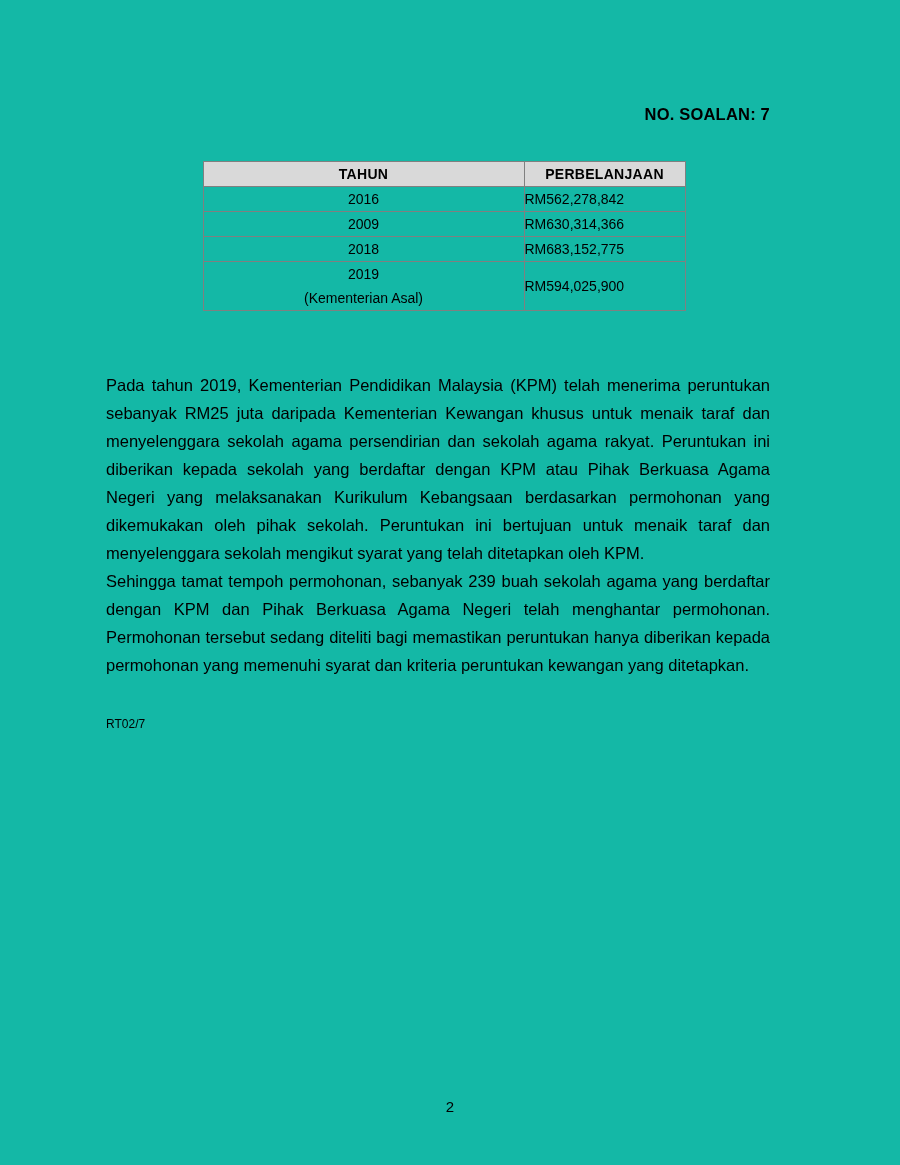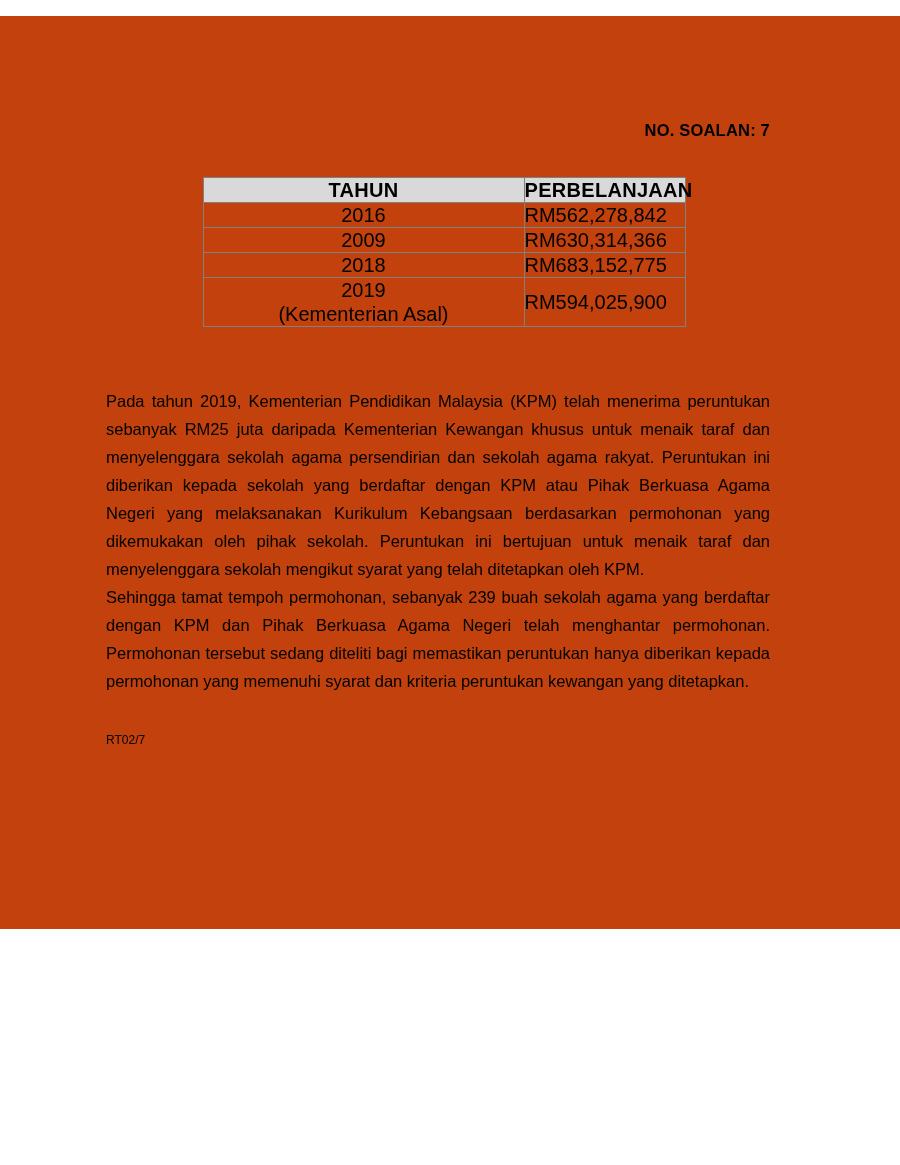--- a/index.html
+++ b/index.html
@@ -8,25 +8,24 @@
     padding: 0;
     background: #ffffff;
   }
   body {
     font-family: "Liberation Sans", sans-serif;
     color: #000000;
   }
   .page {
     position: relative;
     width: 900px;
-    height: 913px;
-    background: #c2410c;
+    height: 1165px;
+    background: #14b8a6;
     box-sizing: border-box;
     overflow: hidden;
-    margin-top: 16px;
   }
   .content {
     position: absolute;
     left: 106px;
     top: 0;
     width: 664px;
   }
   .doc-header {
     text-align: right;
     font-size: 16.5px;
@@ -58,21 +57,21 @@
   }
   table.alloc-table {
     border-collapse: collapse;
     table-layout: fixed;
     width: 482px;
     margin-left: 12px;
   }
   table.alloc-table th,
   table.alloc-table td {
     border: 1.6px solid #808080;
-    font-size: 20px;
+    font-size: 14px;
     line-height: 24px;
     padding: 0;
   }
   table.alloc-table th {
     background: #d9d9d9;
     font-weight: bold;
     text-align: center;
     height: 24px;
     letter-spacing: 0.3px;
   }

